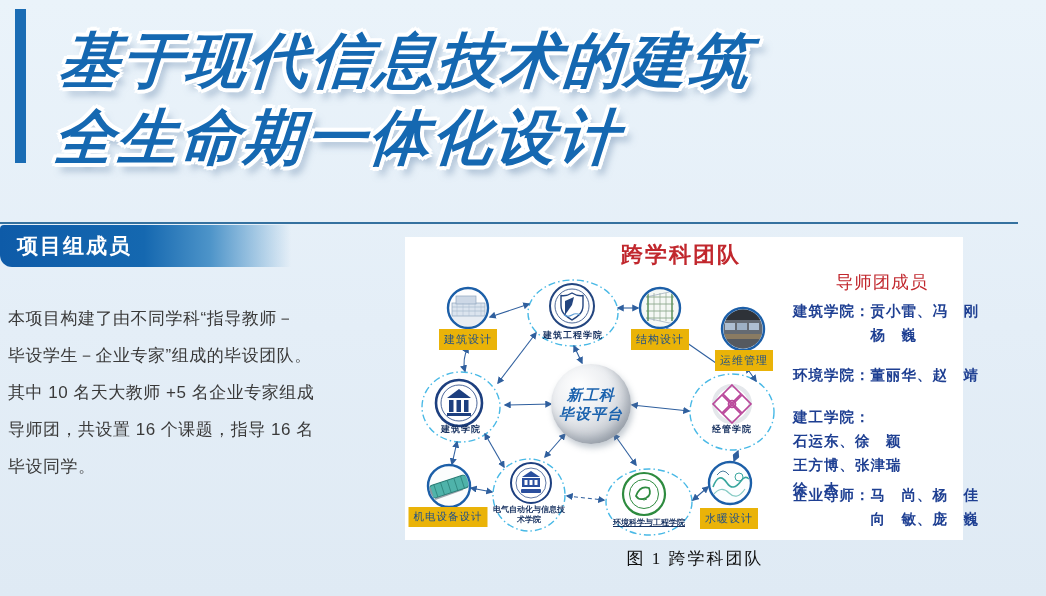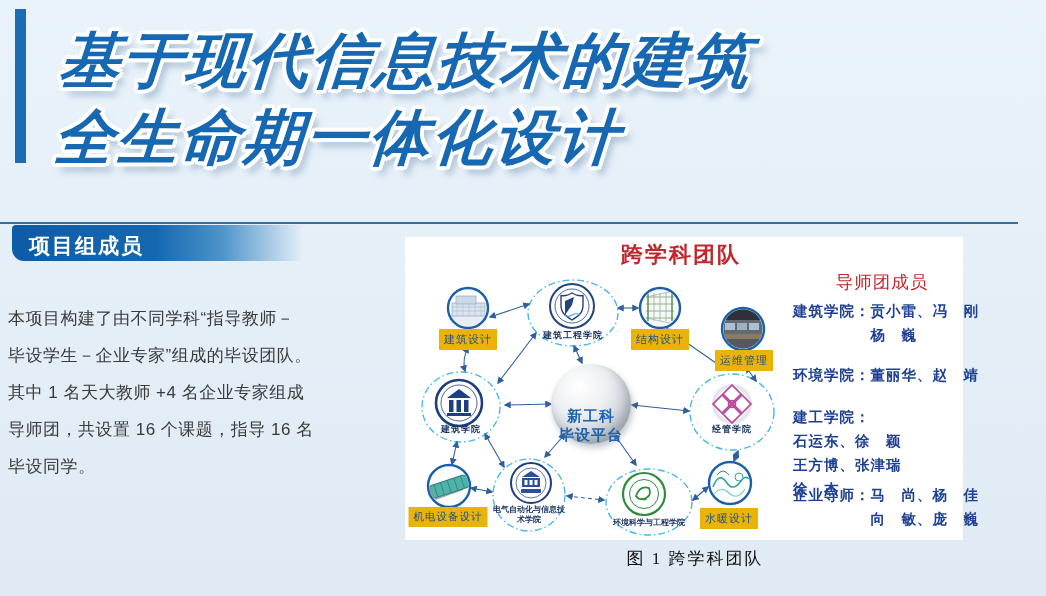--- a/index.html
+++ b/index.html
@@ -8,41 +8,41 @@
         background:linear-gradient(180deg,#eaf3fa 0%,#e4eef7 55%,#dfeaf4 100%);}
 
   
   .left-bar{position:absolute;left:15px;top:9px;width:11px;height:154px;background:#1a6cb4;}
   .main-title{position:absolute;left:57px;top:22px;font-size:60px;font-weight:bold;font-style:italic;
     color:#1568b1;line-height:77px;letter-spacing:3px;transform:skewX(-4deg);white-space:nowrap;
     text-shadow:-3px -3px 0 #fff,3px -3px 0 #fff,-3px 3px 0 #fff,3px 3px 0 #fff,
       -4px 0 0 #fff,4px 0 0 #fff,0 -4px 0 #fff,0 4px 0 #fff,6px 8px 7px rgba(110,140,175,.55);}
 
   .rule{position:absolute;left:0;top:222px;width:1018px;height:2px;background:#35719f;}
-  .banner{position:absolute;left:12px;top:225px;width:300px;height:36px;border-radius:4px 0 0 12px;
+  .banner{position:absolute;left:0;top:225px;width:300px;height:42px;border-radius:4px 0 0 12px;
     background:linear-gradient(90deg,#0e5ba8 0%,#1568b0 48%,#4d94c9 70%,rgba(231,240,248,0) 97%);}
   .banner-text{color:#fff;font-size:21px;font-weight:bold;line-height:42px;padding-left:17px;letter-spacing:2px;}
 
   
   .intro{position:absolute;left:8px;top:300px;width:400px;color:#3a3a3a;font-size:17px;line-height:37px;letter-spacing:.5px;}
 
   
   .figure-panel{position:absolute;left:405px;top:237px;width:558px;height:303px;background:#ffffff;}
   .fig-title{position:absolute;left:96px;top:3px;width:360px;text-align:center;
     color:#c1272d;font-size:22px;font-weight:bold;letter-spacing:2px;}
   .mentor-title{position:absolute;left:392px;top:33px;width:170px;text-align:center;
     color:#c1272d;font-size:17.5px;font-weight:normal;letter-spacing:1px;}
   .mentor-group{position:absolute;left:388px;display:flex;color:#1e3f92;font-weight:bold;
     font-size:14.5px;line-height:24px;letter-spacing:1px;white-space:nowrap;}
   .mentor-label{flex:0 0 auto;}
   .diagram-svg{position:absolute;left:0;top:0;}
   .sphere{position:absolute;left:146px;top:127px;width:80px;height:80px;border-radius:50%;
     background:radial-gradient(circle at 35% 28%,#ffffff 0%,#eceef1 38%,#c3c8cf 72%,#989ea7 100%);
     box-shadow:inset -4px -6px 10px rgba(90,100,115,.35),2px 4px 6px rgba(120,135,150,.45);
-    display:flex;flex-direction:column;justify-content:flex-end;text-align:center;}
+    display:flex;flex-direction:column;justify-content:center;text-align:center;font-style:italic;}
   .sphere div{color:#1c63ae;font-size:15px;font-weight:bold;line-height:19px;letter-spacing:1px;}
   .col-label{position:absolute;transform:translateX(-50%);white-space:nowrap;text-align:center;
     color:#16305f;font-size:9px;font-weight:bold;letter-spacing:1px;}
   .col-label.small{font-size:8px;line-height:9.5px;letter-spacing:0;}
   .sat-label{position:absolute;transform:translateX(-50%);white-space:nowrap;
     background:#eab308;color:#1d4f8a;font-family:"Liberation Serif","DejaVu Serif",serif;
     font-size:11px;padding:3px 5px;letter-spacing:1px;}
   .caption{position:absolute;left:545px;top:547px;width:300px;text-align:center;
     font-family:"Liberation Serif","DejaVu Serif",serif;font-size:17px;color:#111;letter-spacing:2px;}
 </style>
@@ -60,21 +60,21 @@
 
   <div class="rule"></div>
 
   <div class="banner">
     <div class="banner-text">项目组成员</div>
   </div>
 
   <div class="intro">
     <div>本项目构建了由不同学科“指导教师－</div>
     <div>毕设学生－企业专家”组成的毕设团队。</div>
-    <div>其中 1 名天大教师 +4 名企业专家组成</div>
+    <div>其中 10 名天大教师 +5 名企业专家组成</div>
     <div>导师团，共设置 16 个课题，指导 16 名</div>
     <div>毕设同学。</div>
   </div>
 
   <div class="figure-panel">
 
     <svg class="diagram-svg" width="558" height="303" viewBox="0 0 558 303">
       <defs>
         <marker id="ah" viewBox="0 0 10 10" refX="8" refY="5" markerWidth="6.5" markerHeight="6.5" orient="auto-start-reverse">
           <path d="M0,0 L10,5 L0,10 z" fill="#2f5f9e"></path>
@@ -233,21 +233,21 @@
       <div>毕设平台</div>
     </div>
 
     <div class="col-label" style="left:168px;top:92px;">建筑工程学院</div>
     <div class="col-label" style="left:56px;top:186px;font-family:Liberation Mono, monospace;">建筑学院</div>
     <div class="col-label" style="left:327px;top:186px;">经管学院</div>
     <div class="col-label small" style="left:124px;top:268px;">
       <div>电气自动化与信息技</div>
       <div>术学院</div>
     </div>
-    <div class="col-label small" style="left:244px;top:281px;">环境科学与工程学院</div>
+    <div class="col-label small" style="left:244px;top:281px;text-decoration:underline;">环境科学与工程学院</div>
 
     <div class="sat-label" style="left:63px;top:92px;">建筑设计</div>
     <div class="sat-label" style="left:255px;top:92px;">结构设计</div>
     <div class="sat-label" style="left:339px;top:113px;">运维管理</div>
     <div class="sat-label" style="left:43px;top:270px;font-size:10.5px;">机电设备设计</div>
     <div class="sat-label" style="left:324px;top:271px;">水暖设计</div>
 
     <div class="mentor-group" style="top:62px;">
       <span class="mentor-label">建筑学院：</span>
       <span>

